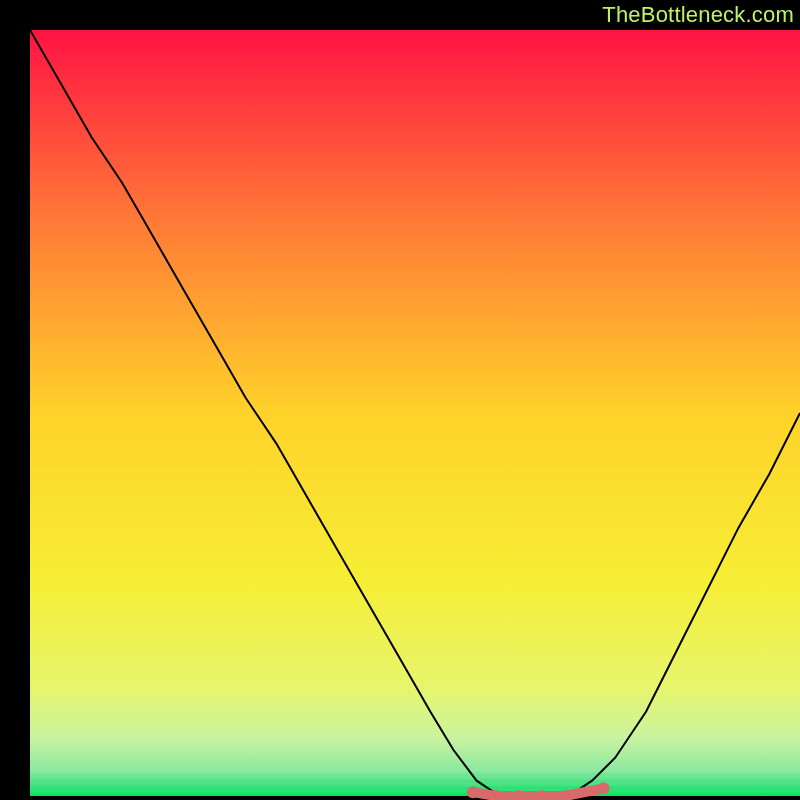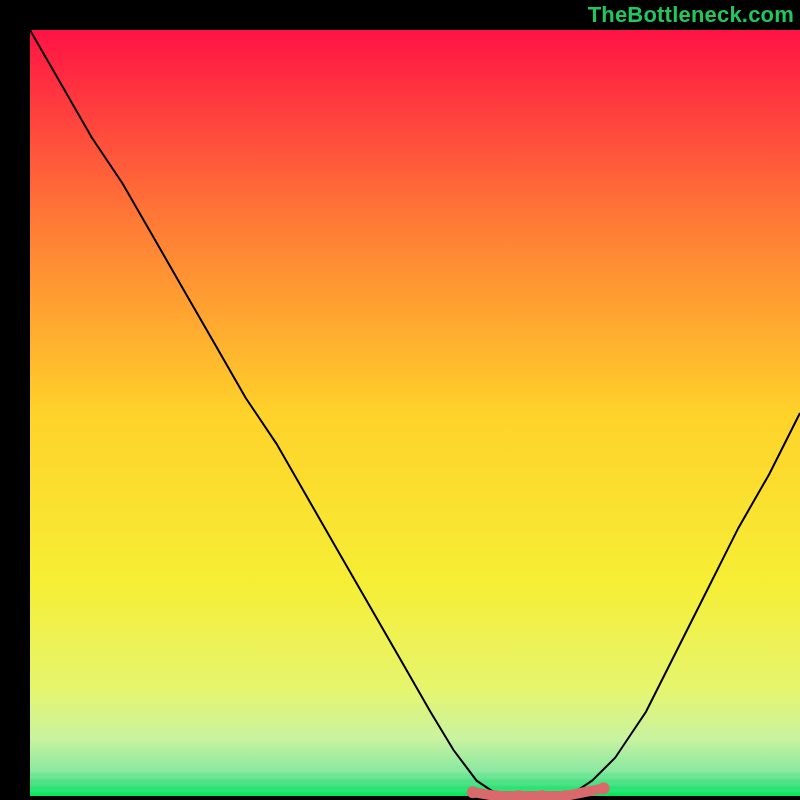--- a/index.html
+++ b/index.html
@@ -17,24 +17,23 @@
     top: 0;
     width: 800px;
     height: 800px;
     display: block;
   }
   #watermark {
     position: absolute;
     top: 2px;
     right: 6px;
     font-size: 22px;
-    color: #22c55e;
+    color: #bef264;
     letter-spacing: 0.2px;
     pointer-events: none;
-    font-weight: bold;
   }
 </style>
 </head>
 <body>
 
 <svg id="chart" viewBox="0 0 800 800">
   <defs>
     <linearGradient id="bg-grad" x1="0" y1="0" x2="0" y2="1">
         <stop offset="0%" stop-color="#ff1344"></stop>
         <stop offset="25%" stop-color="#ff7a36"></stop>

